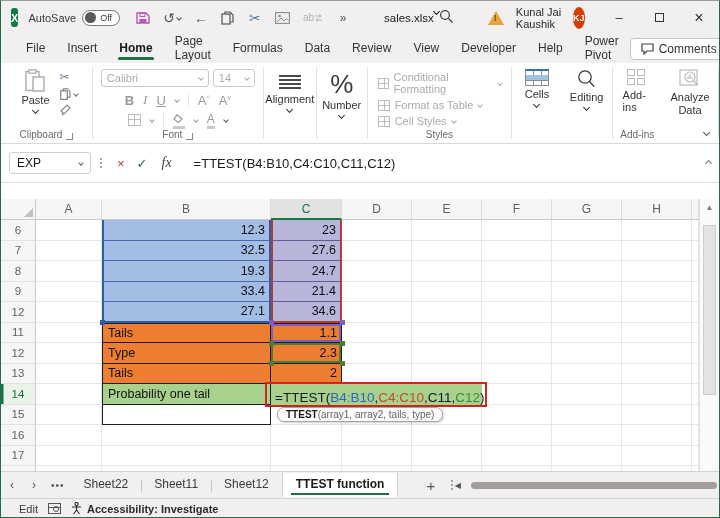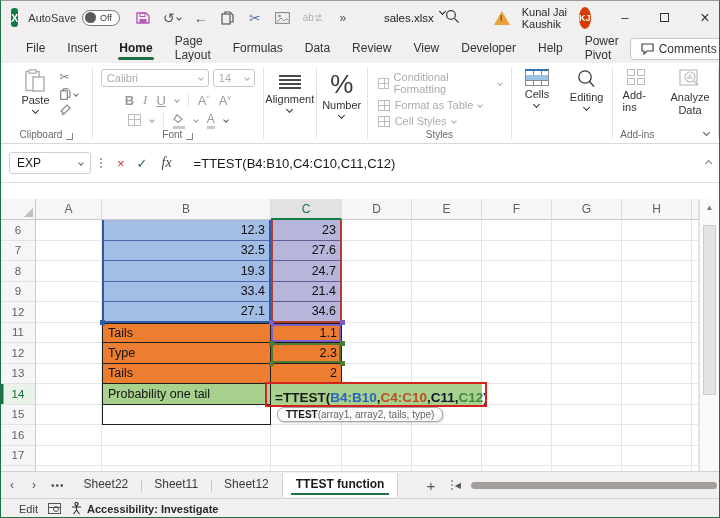--- a/index.html
+++ b/index.html
@@ -10,21 +10,21 @@
   .titlebar{height:33px;background:#F1EFEF;display:flex;align-items:center;padding:0 0 0 10px;font-size:11px;color:#3a3a3a;}
   .xlogo{width:19px;height:19px;background:#107C41;border-radius:3px;color:#fff;font-weight:bold;font-size:11px;display:flex;align-items:center;justify-content:center;margin-right:10px;}
   .autosave{display:flex;align-items:center;gap:6px;margin-right:10px;}
   .toggle{width:38px;height:16px;border:1px solid #7a7a7a;border-radius:9px;background:#fff;display:flex;align-items:center;padding:1px 4px 1px 2px;gap:4px;}
   .knob{width:11px;height:11px;border-radius:50%;background:#5c5a58;}
   .toggle .st{font-size:9px;color:#3a3a3a;}
   .qat{display:flex;align-items:center;gap:13px;margin-left:6px;color:#555;font-size:14px;}
   .qat .ic{display:inline-flex;align-items:center;justify-content:center;min-width:14px;}
   .chev{display:inline-block;width:5px;height:5px;border-right:1.3px solid currentColor;border-bottom:1.3px solid currentColor;transform:rotate(45deg);}
   .chevup{transform:rotate(-135deg);}
-  .fname{margin-left:34px;display:flex;align-items:flex-start;gap:6px;font-size:11.5px;color:#1a1a1a;}
+  .fname{margin-left:34px;display:flex;align-items:flex-start;gap:0;font-size:11.5px;color:#1a1a1a;}
   .tbright{margin-left:auto;display:flex;align-items:center;}
   .warn{width:0;height:0;border-left:8px solid transparent;border-right:8px solid transparent;border-bottom:14px solid #E8A33D;position:relative;margin:0 8px;}
   .warn:after{content:"!";position:absolute;left:-2px;top:2px;font-size:9px;font-weight:bold;color:#7a4b00;}
   .uname{font-size:11px;color:#2a2a2a;margin:0 8px 0 4px;}
   .avatar{width:22px;height:22px;border-radius:50%;background:#D83B01;color:#fff;font-size:9px;font-weight:bold;display:flex;align-items:center;justify-content:center;}
   .winbtns{display:flex;margin-left:14px;}
   .winbtn{width:40px;height:33px;display:flex;align-items:center;justify-content:center;font-size:13px;color:#333;}
   .maxbox{width:9px;height:9px;border:1.2px solid #333;}
 
   
@@ -90,21 +90,21 @@
   .o{background:#ED7D31;border-bottom:1px solid #1f1f1f;}
   .o.bL{border-left:1px solid #1f1f1f;}
   .o.bR{border-right:1px solid #1f1f1f;}
   .o.bT{border-top:1px solid #1f1f1f;}
   .selp{box-shadow:inset 0 0 0 2px #7B5FC8;}
   .selg{box-shadow:inset 0 0 0 2px #4F7B33;}
   .gcell{background:#A9D18E;border-left:1px solid #1f1f1f;border-right:1px solid #1f1f1f;border-bottom:1px solid #1f1f1f;}
   .tb{border-left:1px solid #1f1f1f;border-right:1px solid #1f1f1f;border-bottom:1px solid #1f1f1f;}
   .handle{position:absolute;width:5px;height:5px;z-index:6;}
   .formula-fill{position:absolute;left:270px;top:185px;width:211px;height:20.5px;background:#A9D18E;z-index:4;}
-  .formula-text{position:absolute;left:274px;top:185px;height:27px;display:flex;align-items:center;font-size:13.5px;font-weight:700;z-index:5;white-space:nowrap;}
+  .formula-text{position:absolute;left:274px;top:185px;height:27px;display:flex;align-items:center;font-size:13.5px;font-weight:400;z-index:5;white-space:nowrap;}
   .redbox{position:absolute;left:264px;top:182.5px;width:222px;height:25px;border:2.5px solid #D3241C;z-index:7;}
   .tooltip{position:absolute;left:276px;top:207.5px;background:#FBFBFB;border:1px solid #A6A6A6;border-radius:7px;padding:1px 8px;font-size:10px;color:#666;box-shadow:1px 1px 2px rgba(0,0,0,.18);z-index:8;white-space:nowrap;}
   .tooltip b{color:#1a1a1a;}
   .vscroll{position:absolute;top:0;right:0;bottom:0;width:20px;background:#FAFAFA;border-left:1px solid #E2E2E2;z-index:9;}
   .vscroll .up{display:block;text-align:center;font-size:8px;color:#7a7a7a;padding-top:4px;}
   .vthumb{position:absolute;left:3px;top:26px;width:13px;height:170px;background:#E3E3E3;border:1px solid #CDCDCD;}
 
   
   .shtabs{height:27px;background:#F1EFEF;border-top:1px solid #D5D3D1;display:flex;align-items:center;font-size:12px;color:#3a3a3a;position:relative;}
   .navarr{padding:0 9px;color:#555;font-size:12px;}

